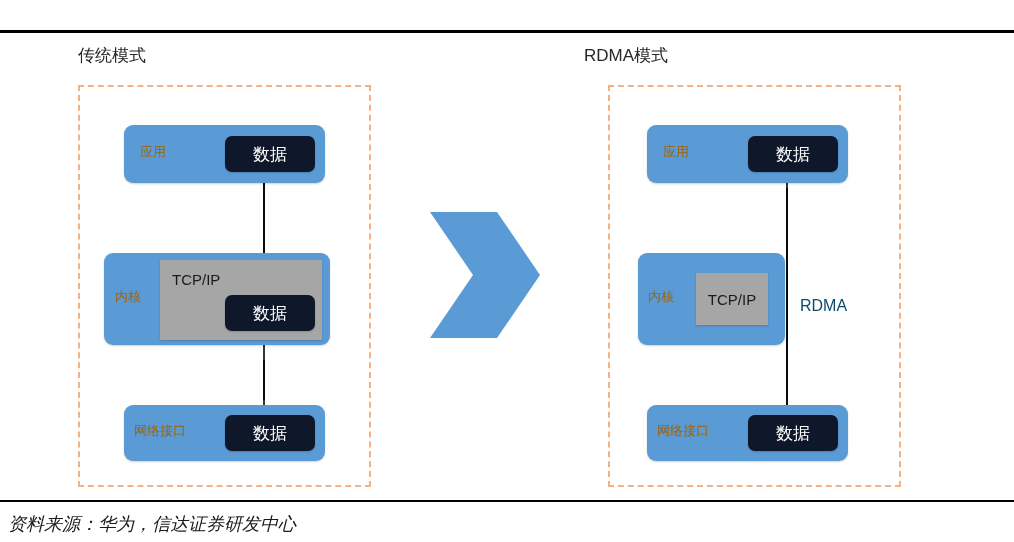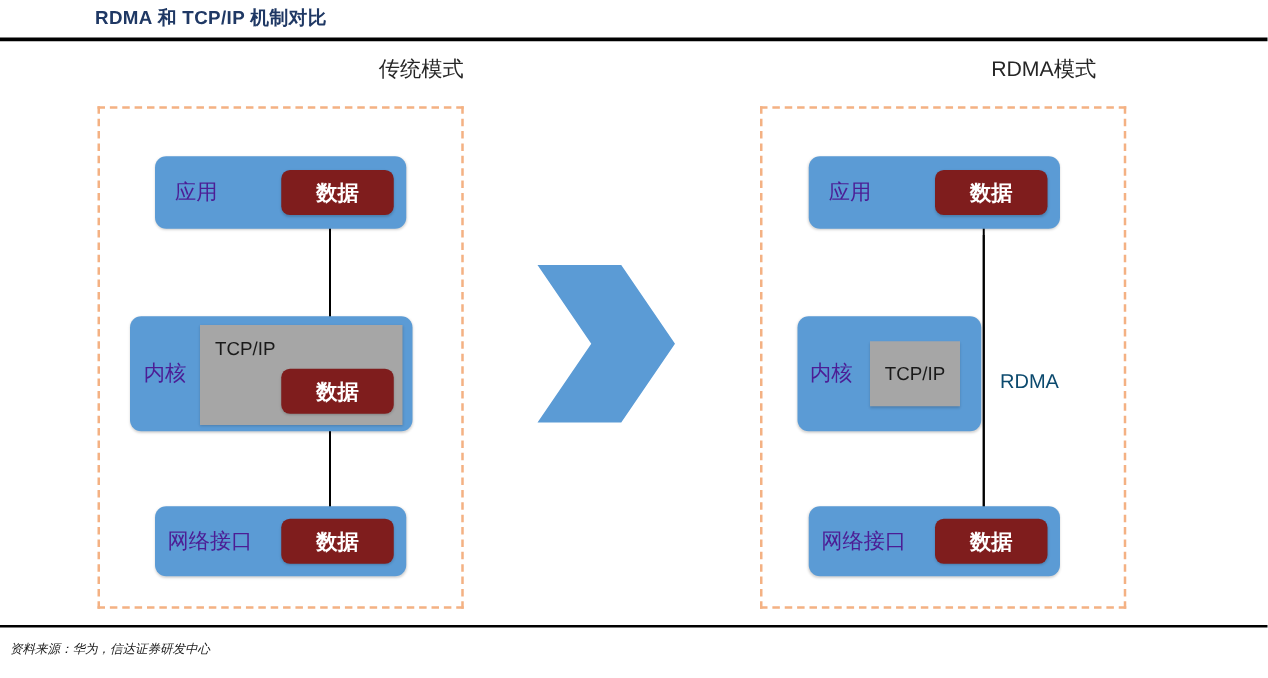--- a/index.html
+++ b/index.html
@@ -42,59 +42,58 @@
     height: 3px;
     background: #000000;
   }
 
   
   .panel-caption {
     position: absolute;
     font-size: 17px;
     color: #262626;
     white-space: nowrap;
-    text-align: right;
+    text-align: left;
   }
   .dashed-box {
     position: absolute;
     border: 2px dashed #f4b183;
     box-sizing: border-box;
     background: transparent;
   }
 
   
   .layer-box {
     position: absolute;
     background: #5b9bd5;
     border-radius: 9px;
     box-sizing: border-box;
     box-shadow: 0 1px 2px rgba(0,0,0,0.18);
   }
   .layer-label {
     position: absolute;
-    color: #4c1d95;
-    font-size: 17px;
+    color: #a16207;
+    font-size: 13px;
     white-space: nowrap;
     line-height: 1;
   }
 
   
   .data-chip {
     position: absolute;
-    background: #7f1d1d;
+    background: #0f172a;
     border-radius: 7px;
     box-sizing: border-box;
     box-shadow: 0 1px 2px rgba(0,0,0,0.18);
     color: #ffffff;
     font-size: 17px;
     display: flex;
     align-items: center;
     justify-content: center;
     line-height: 1;
-    font-weight: bold;
   }
 
   
   .gray-box {
     position: absolute;
     background: #a6a6a6;
     box-sizing: border-box;
     box-shadow: 0 1px 2px rgba(0,0,0,0.18);
   }
   .gray-label {
@@ -152,30 +151,29 @@
     width: 1014px;
     height: 2px;
     background: #000000;
   }
   #footer-note {
     position: absolute;
     left: 8px;
     top: 512px;
     font-family: "Liberation Serif", serif;
     font-style: italic;
-    font-size: 10px;
+    font-size: 18px;
     color: #1a1a1a;
     white-space: nowrap;
   }
 </style>
 </head>
 <body>
 
 <div id="title-bar">
-  <div id="page-title">RDMA 和 TCP/IP 机制对比</div>
   <div id="title-rule"></div>
 </div>
 
 <svg id="arrow-layer" viewBox="0 0 1014 542">
   <defs>
     <marker id="ah-up" markerWidth="9" markerHeight="9" refX="4.5" refY="8.2" orient="auto" markerUnits="userSpaceOnUse">
       <path d="M4.5,0.6 L8.6,8.6 L0.4,8.6 Z" fill="#000000"></path>
     </marker>
     <marker id="ah-down" markerWidth="9" markerHeight="9" refX="4.5" refY="8.2" orient="auto" markerUnits="userSpaceOnUse">
       <path d="M4.5,0.6 L8.6,8.6 L0.4,8.6 Z" fill="#000000"></path>

